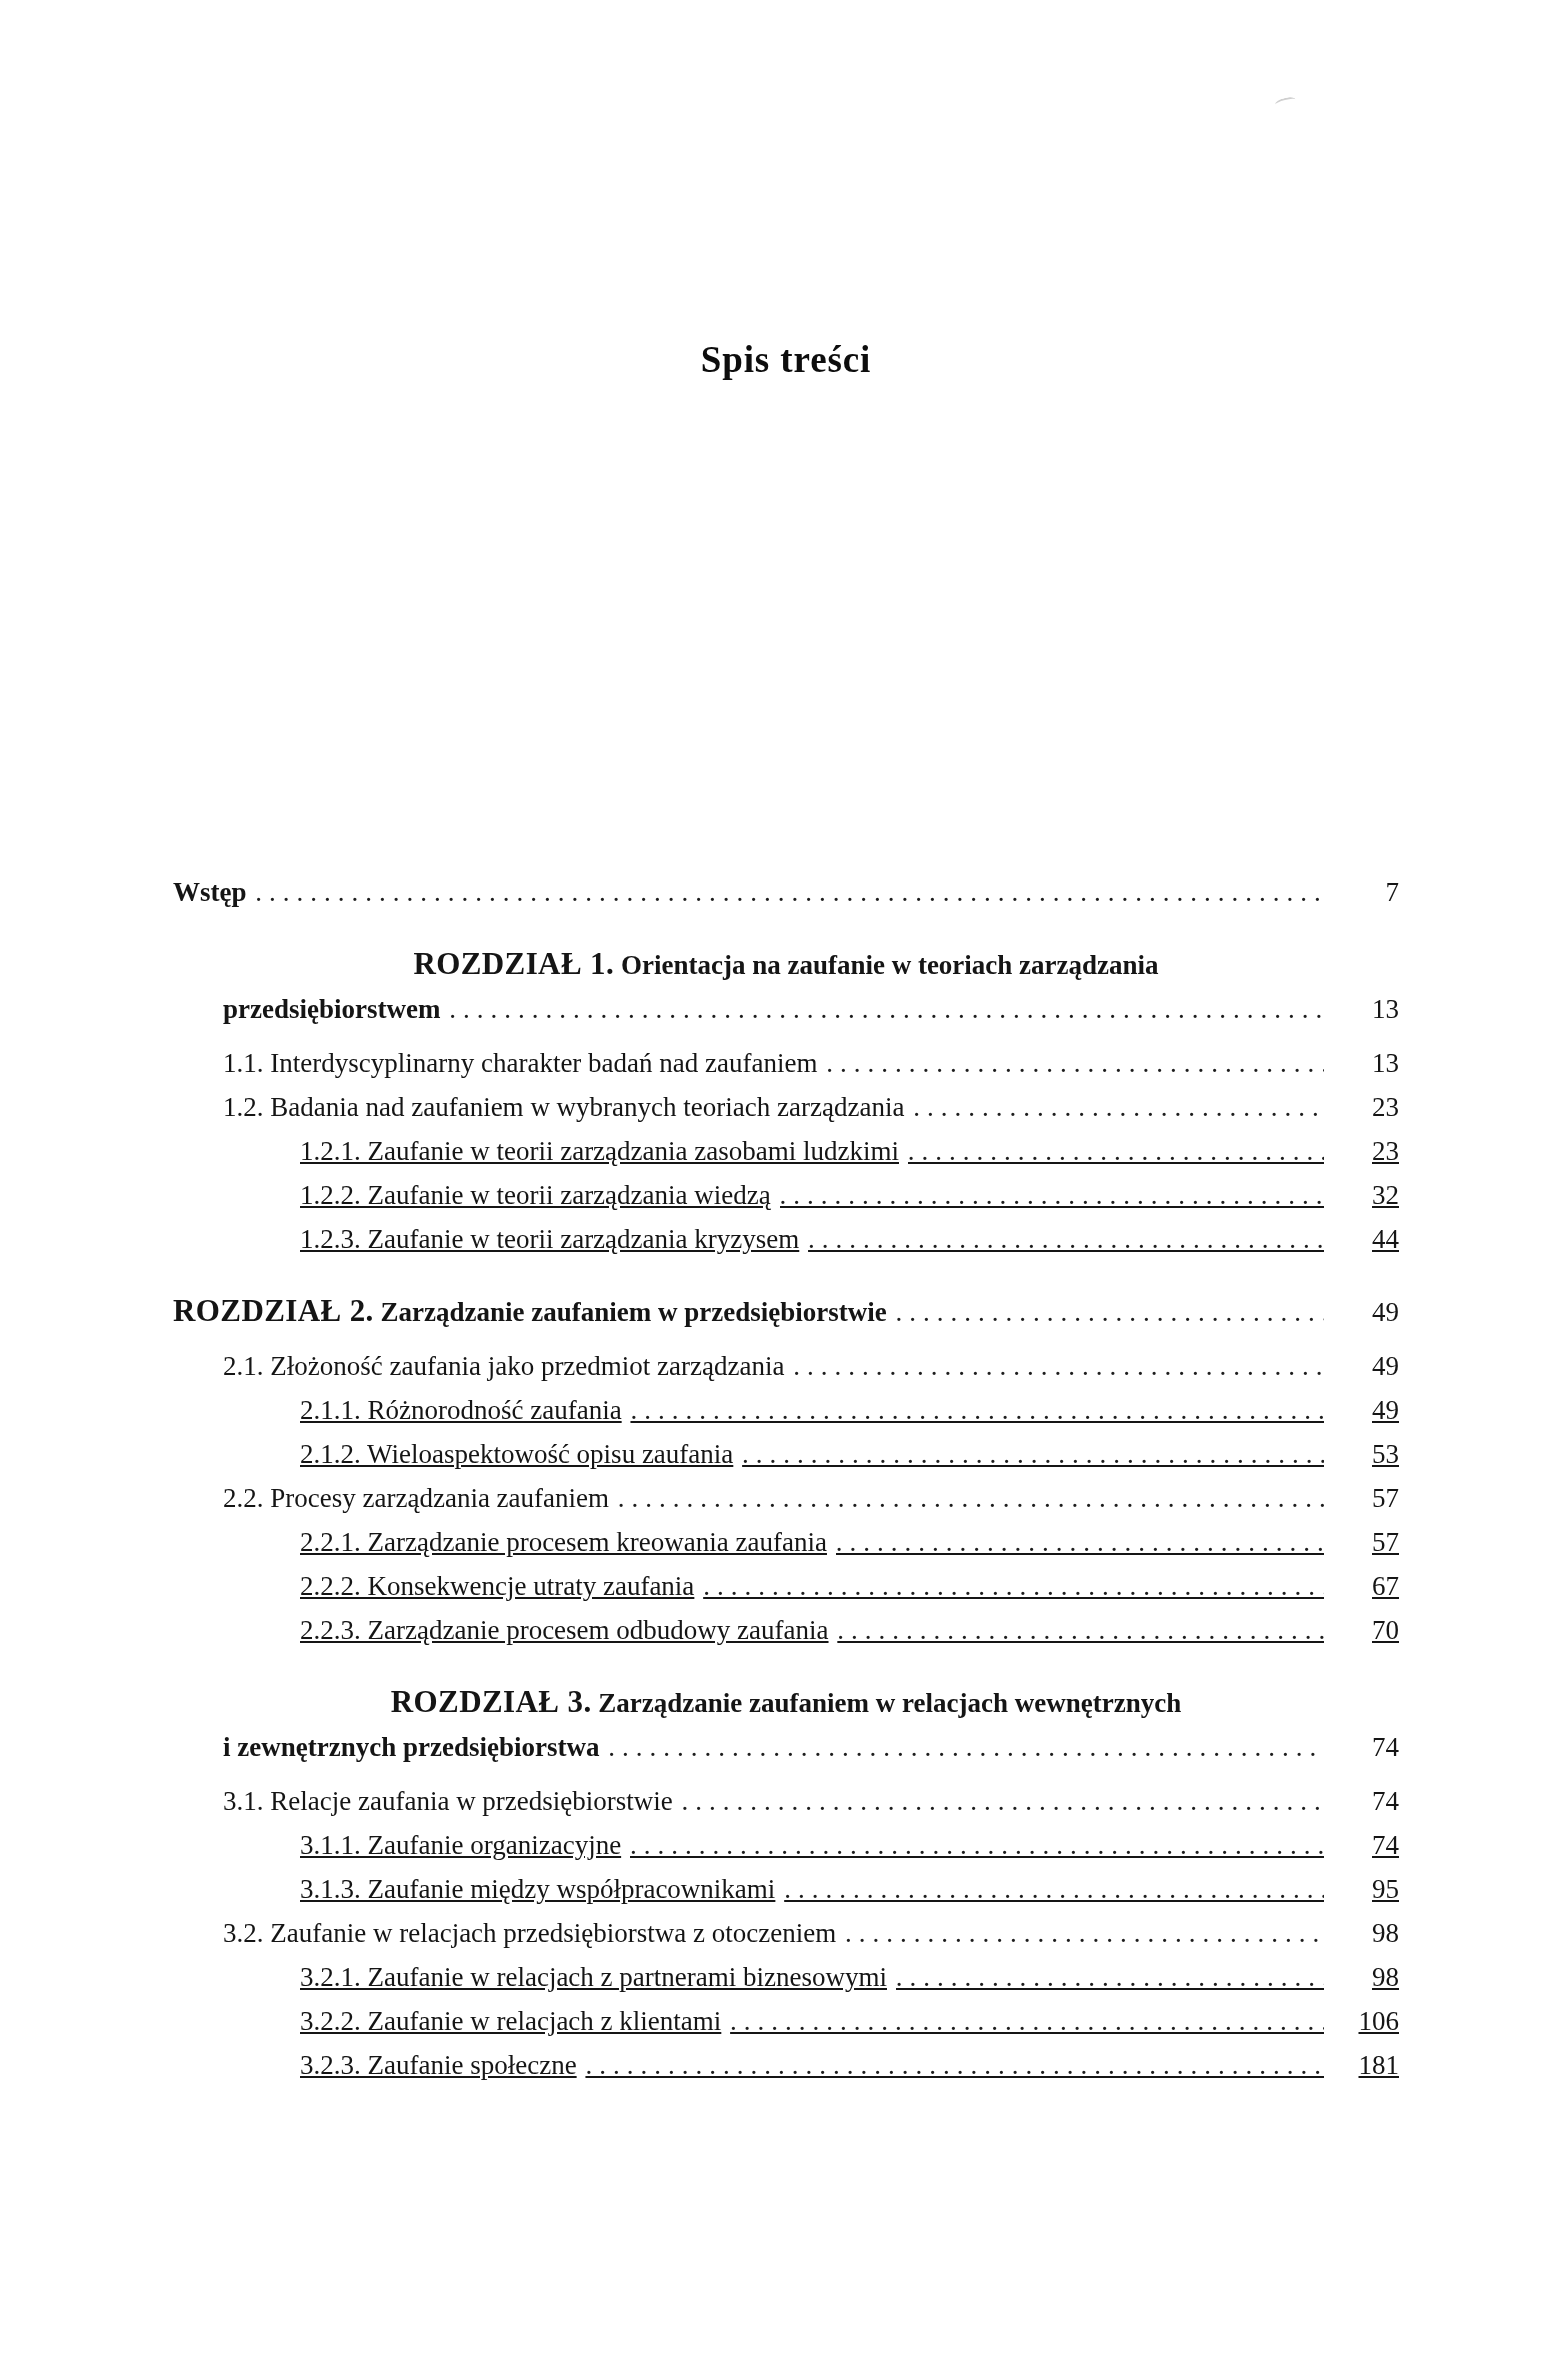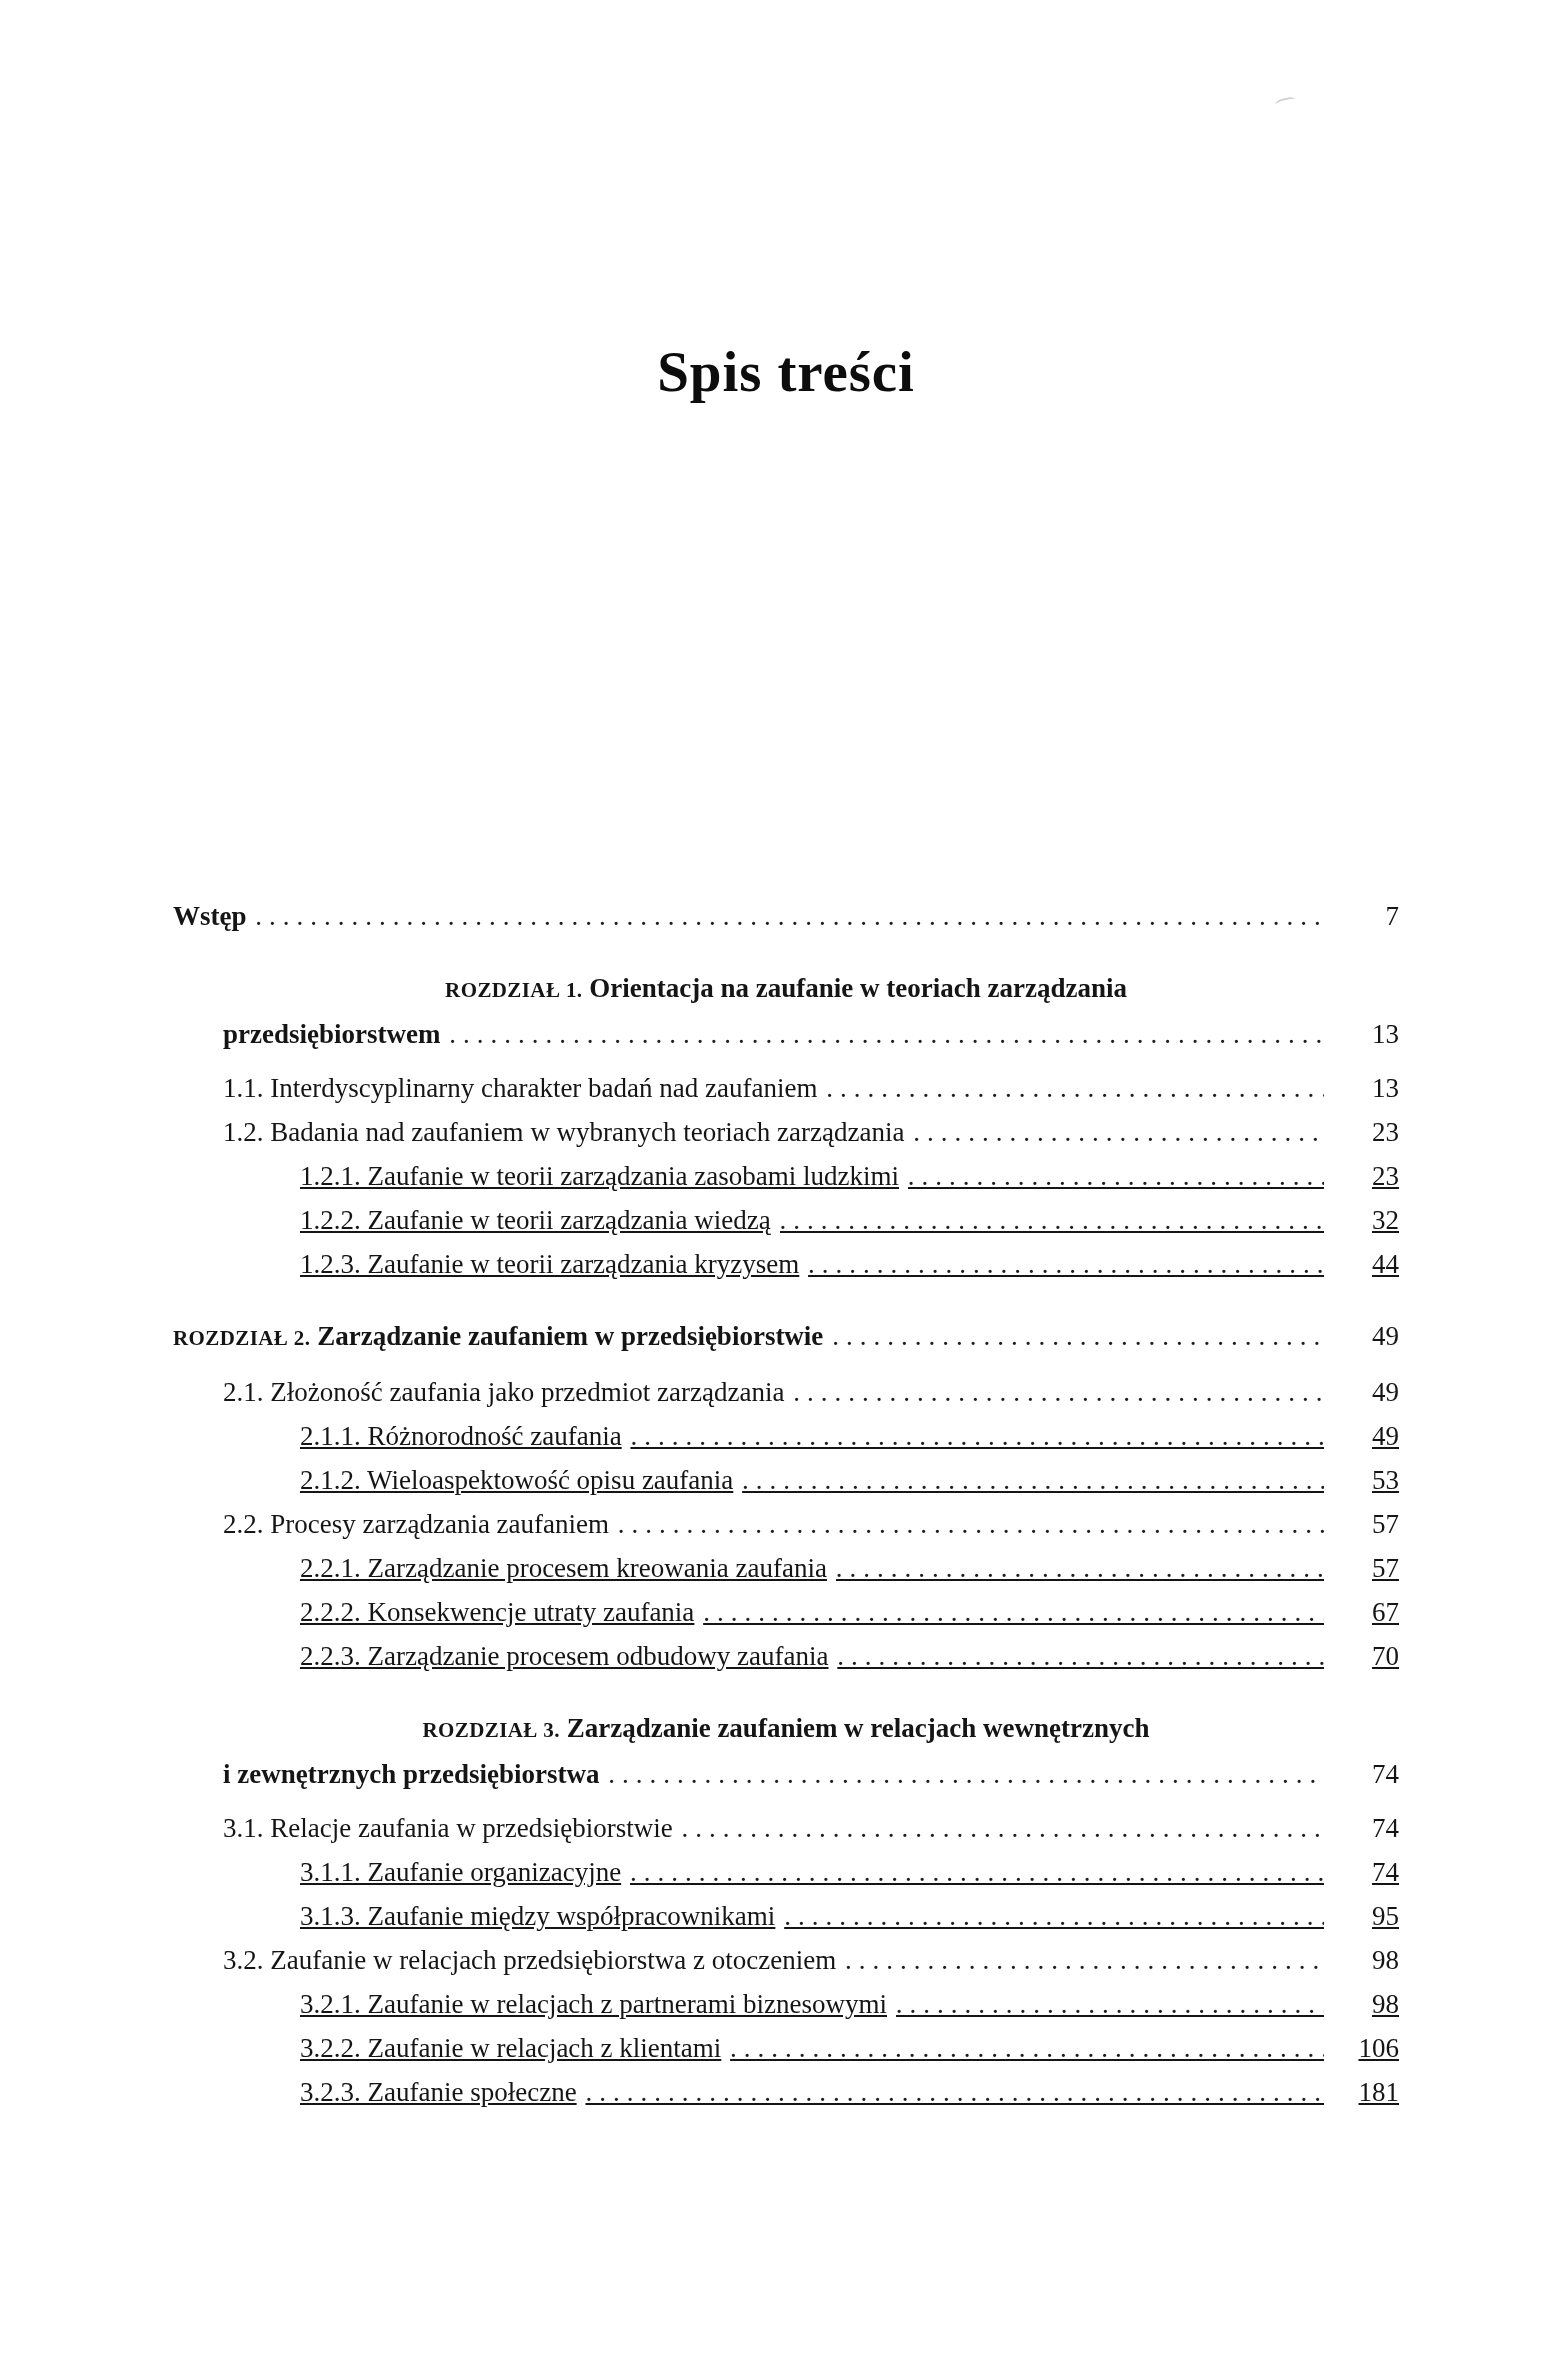--- a/index.html
+++ b/index.html
@@ -33,21 +33,21 @@
     position: absolute;
     left: 173px;
     right: 153px;
     top: 0;
   }
 
   .doc-title {
     margin-top: 338px;
     margin-bottom: 488px;
     text-align: center;
-    font-size: 57px;
+    font-size: 37px;
     font-weight: 700;
     letter-spacing: 0.9px;
     line-height: 1.2;
     color: #0d0d0d;
   }
 
   .toc-list { width: 100%; }
 
   .row {
     display: flex;
@@ -63,21 +63,21 @@
   .lvl2  { padding-left: 127px; text-decoration: underline; }
 
   .bold .label { font-weight: 700; }
 
   .gap-lg { margin-top: 28px; }
   .gap-sm { margin-top: 10px; }
 
   .label { white-space: nowrap; }
 
   .chapter-prefix {
-    font-size: 21px;
+    font-size: 31px;
     font-weight: 700;
     letter-spacing: 0.4px;
   }
 
   .leader {
     flex: 1 1 auto;
     overflow: hidden;
     white-space: nowrap;
     margin: 0 10.5px 0 8.8px;
     font-weight: 400;

